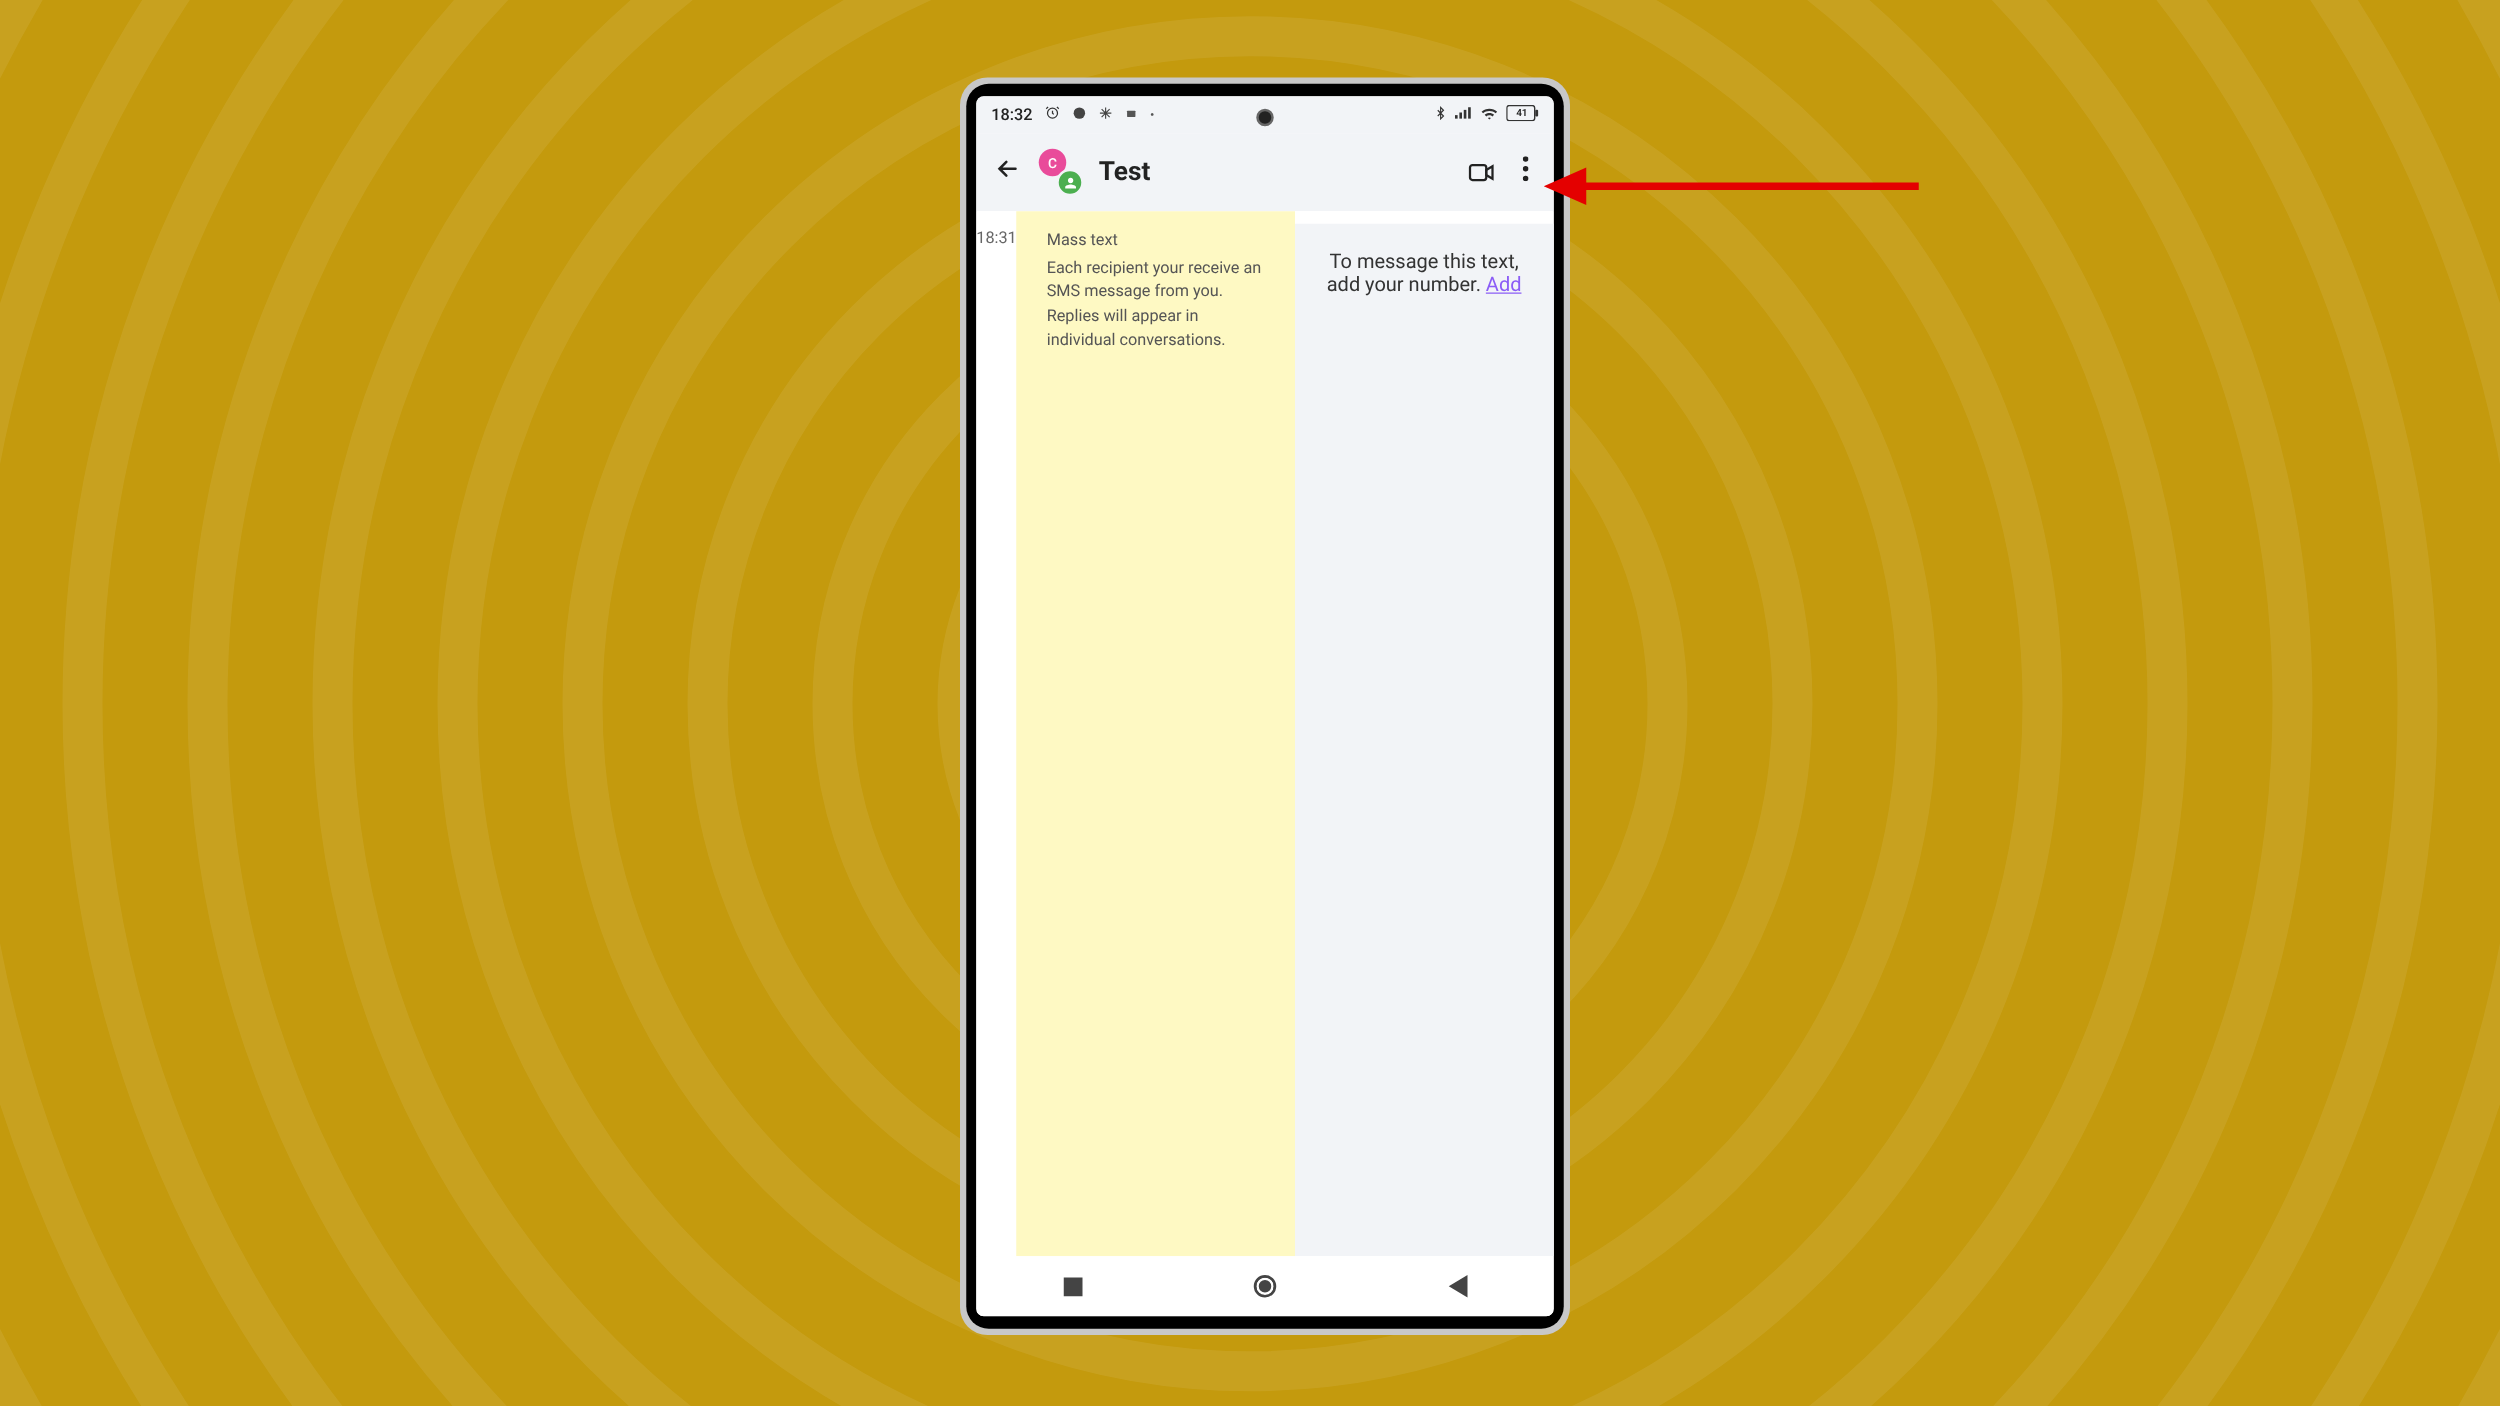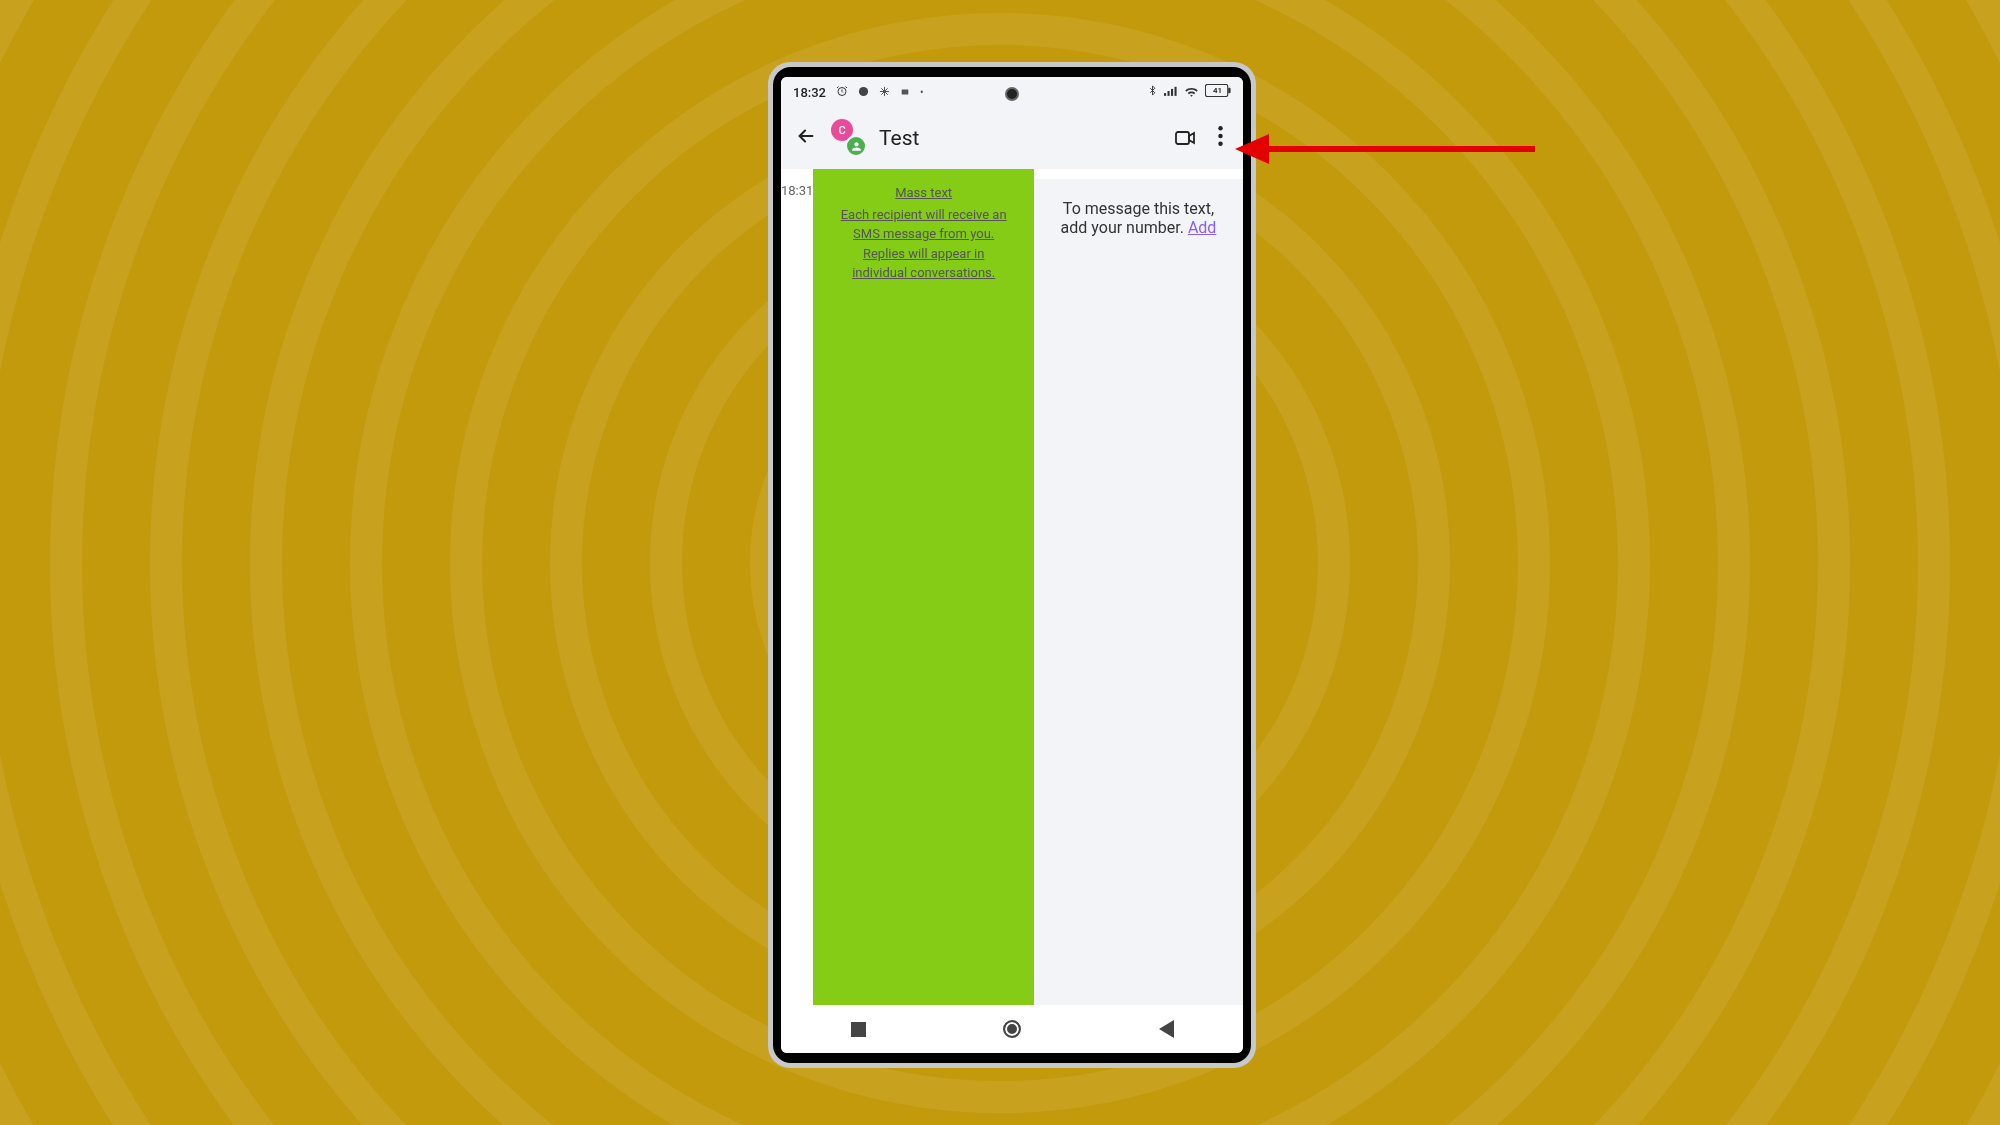--- a/index.html
+++ b/index.html
@@ -96,47 +96,45 @@
   }
   .av2 {
     position: absolute; bottom: -2px; right: -2px;
     width: 22px; height: 22px;
     background: #4caf50;
     border-radius: 50%;
     border: 2px solid #f2f4f7;
     display:flex; align-items:center; justify-content:center;
   }
   .av2 svg { width: 13px; height: 13px; fill: #fff; }
-  .title { font-size: 21px; color: #222; flex: 1; }
+  .title { font-size: 21px; color: #222; flex: 1; font-weight: bold; }
   .hdr-icon { width: 26px; height: 26px; display:flex; align-items:center; justify-content:center; cursor: pointer; }
   .hdr-icon svg { width: 24px; height: 24px; fill: none; stroke: #222; stroke-width: 1.8; }
   .more-dots { font-size: 22px; color: #222; cursor: pointer; padding: 0 6px; }
 
   
   .conv-body {
     flex: 1;
     background: #fff;
     display: flex;
     flex-direction: row;
     justify-content: flex-end;
   }
   .timestamp {
     text-align: center;
     font-size: 13px;
     color: #666;
     padding: 14px 0 22px;
   }
   .info-box {
-    background: #84cc16;
+    background: #fef9c3;
     padding: 14px 24px;
-    text-align: center;
     font-size: 13px;
     color: #555;
     line-height: 1.5;
-    text-decoration: underline;
   }
   .info-title { margin-bottom: 2px; }
   .prompt-box {
     background: #f2f4f7;
     padding: 20px 18px;
     text-align: center;
     font-size: 16px;
     color: #333;
     margin-top: 10px;
   }
@@ -283,21 +281,21 @@
               <circle cx="2" cy="9" r="2"></circle>
               <circle cx="2" cy="16" r="2"></circle>
             </svg>
         </div>
       </div>
 
       <div class="conv-body">
         <div class="timestamp">18:31</div>
         <div class="info-box">
           <div class="info-title">Mass text</div>
-          <div>Each recipient will receive an SMS message from you.</div>
+          <div>Each recipient your receive an SMS message from you.</div>
           <div>Replies will appear in individual conversations.</div>
         </div>
         <div class="prompt-box">
           <span>To message this text, add your number. </span><a>Add</a>
         </div>
       </div>
 
       <div class="nav-bar">
         <div class="nav-item">
             <div class="nav-square"></div>

